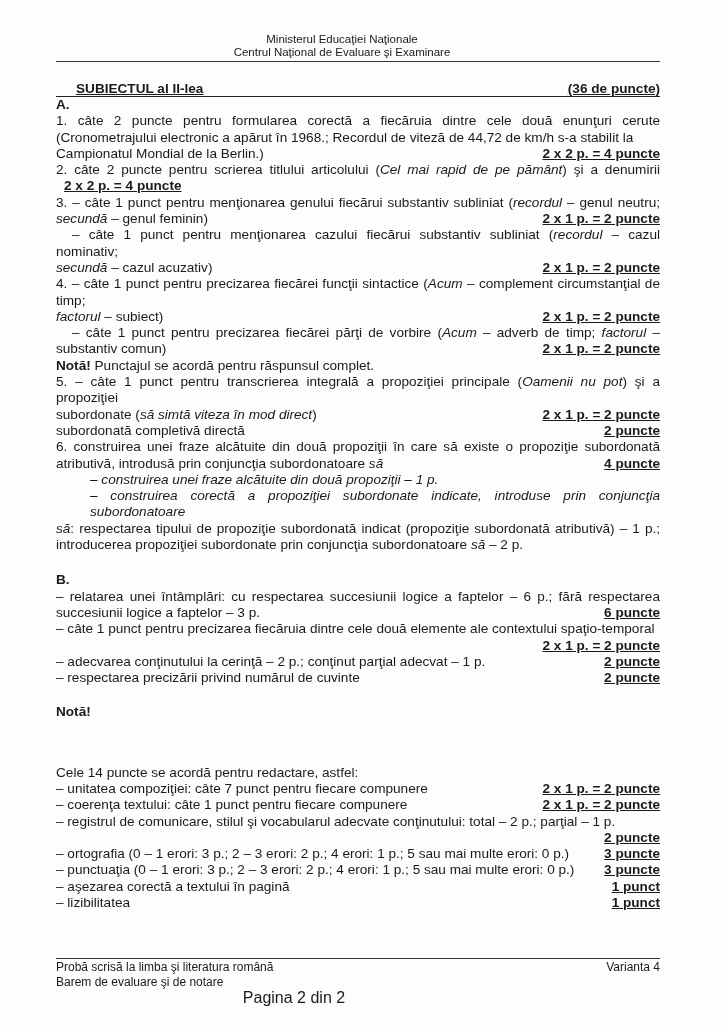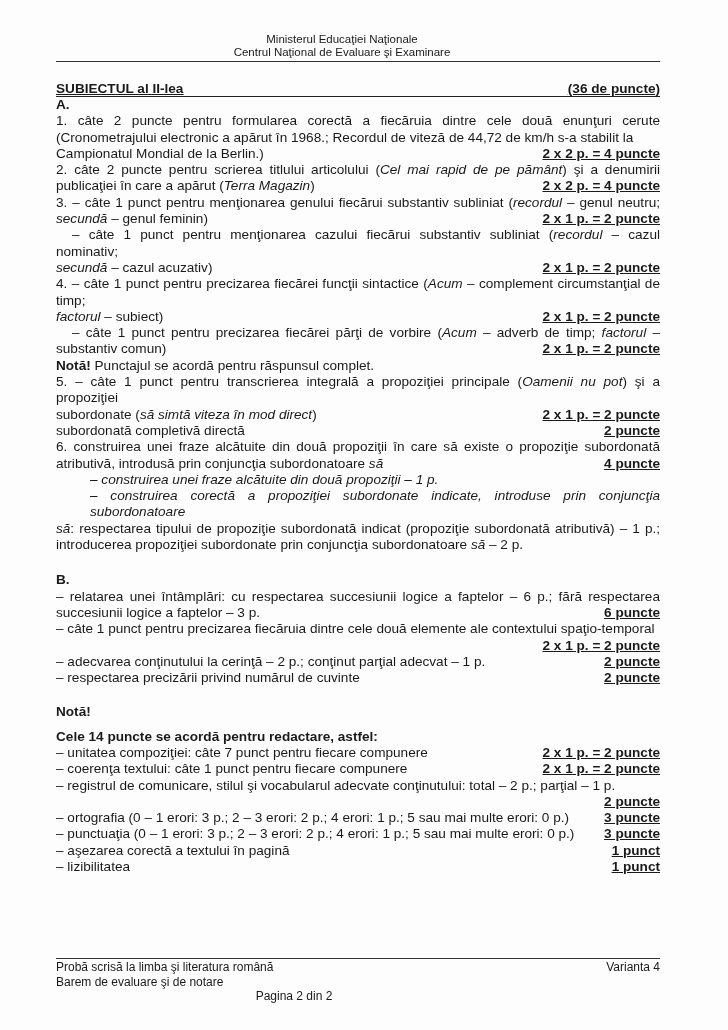--- a/index.html
+++ b/index.html
@@ -7,29 +7,29 @@
          font-family:"Liberation Sans", sans-serif; color:#1a1a1a; }
   .hdr { position:absolute; left:0; width:684px; text-align:center; font-size:11.5px; line-height:13px; }
   .rule { position:absolute; left:56px; width:604px; height:0; border-top:1px solid #333; }
   .content { position:absolute; left:56px; width:604px; top:81px; font-size:13.6px; line-height:16.3px; }
   .row { display:flex; justify-content:space-between; align-items:baseline; }
   .just { text-align:justify; text-align-last:left; }
   .jl { text-align:justify; text-align-last:justify; }
   .pts { font-weight:bold; white-space:nowrap; margin-left:8px;text-decoration:underline; }
   .title { font-weight:bold; text-decoration:underline; display:flex; justify-content:space-between;
            border-bottom:1.5px solid #222; line-height:15px; padding-bottom:0; }
-  .title span { text-decoration:underline; }
+  .title span { text-decoration:underline;margin-left:20px; }
   b { font-weight:bold; }
   i { font-style:italic; }
   .ind { text-indent:16px; }
   .ind2 { padding-left:34px;font-style:italic; }
   .gap { height:16px; }
   .footer { position:absolute; left:56px; width:604px; font-size:12px; line-height:15px; }
   .footer .row { justify-content:space-between;gap:10px; }
-  .pagina { position:absolute; left:0; width:588px; text-align:center; font-size:12px; top:989px; }
+  .pagina { position:absolute; left:0; width:588px; text-align:center; font-size:16px; top:989px; }
 </style>
 </head>
 <body>
 
 <div class="hdr" style="top:33px;">Ministerul Educaţiei Naţionale</div>
 <div class="hdr" style="top:46px;">Centrul Naţional de Evaluare şi Examinare</div>
 <div class="rule" style="top:61px;"></div>
 
 <div class="content">
   <div class="title">
@@ -39,21 +39,20 @@
   <div style="font-weight:bold;">A.</div>
 
   <div class="just">1. câte 2 puncte pentru formularea corectă a fiecăruia dintre cele două enunţuri cerute (Cronometrajului electronic a apărut în 1968.; Recordul de viteză de 44,72 de km/h s-a stabilit la</div>
   <div class="row">
     <span>Campionatul Mondial de la Berlin.)</span>
     <span class="pts">2 x 2 p. = 4 puncte</span>
   </div>
 
   <div class="jl"><span>2. câte 2 puncte pentru scrierea titlului articolului (</span><i>Cel mai rapid de pe pământ</i><span>) şi a denumirii</span></div>
   <div class="row">
-    <span><span>publicaţiei în care a apărut (</span><i>Terra Magazin</i><span>)</span></span>
     <span class="pts">2 x 2 p. = 4 puncte</span>
   </div>
 
   <div class="jl"><span>3. – câte 1 punct pentru menţionarea genului fiecărui substantiv subliniat (</span><i>recordul</i><span> – genul neutru;</span></div>
   <div class="row">
     <span><i>secundă</i><span> – genul feminin)</span></span>
     <span class="pts">2 x 1 p. = 2 puncte</span>
   </div>
 
   <div class="jl ind"><span>– câte 1 punct pentru menţionarea cazului fiecărui substantiv subliniat (</span><i>recordul</i><span> – cazul nominativ;</span></div>
@@ -113,21 +112,21 @@
     <span class="pts">2 puncte</span>
   </div>
   <div class="row">
     <span>– respectarea precizării privind numărul de cuvinte</span>
     <span class="pts">2 puncte</span>
   </div>
 
   <div class="gap" style="height:18px;"></div>
   <div style="font-weight:bold;">Notă!</div>
   <div class="gap" style="height:8px;"></div>
-  <div style="font-weight:bold;">Cele 14 puncte se acordă pentru redactare, astfel:</div>
+  <div style="font-weight:normal;margin-top:36px;">Cele 14 puncte se acordă pentru redactare, astfel:</div>
 
   <div class="row">
     <span>– unitatea compoziţiei: câte 7 punct pentru fiecare compunere</span>
     <span class="pts">2 x 1 p. = 2 puncte</span>
   </div>
   <div class="row">
     <span>– coerenţa textului: câte 1 punct pentru fiecare compunere</span>
     <span class="pts">2 x 1 p. = 2 puncte</span>
   </div>
   <div>– registrul de comunicare, stilul şi vocabularul adecvate conţinutului: total – 2 p.; parţial – 1 p.</div>

